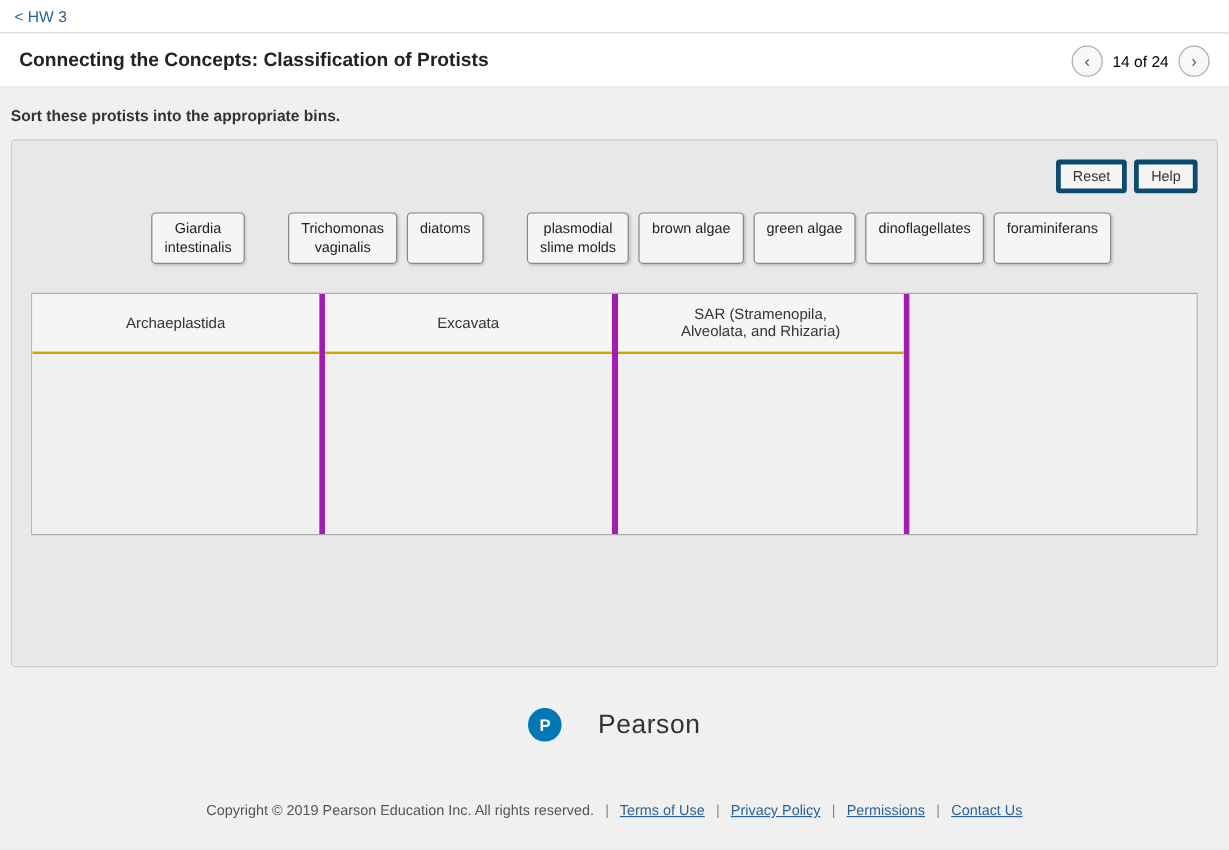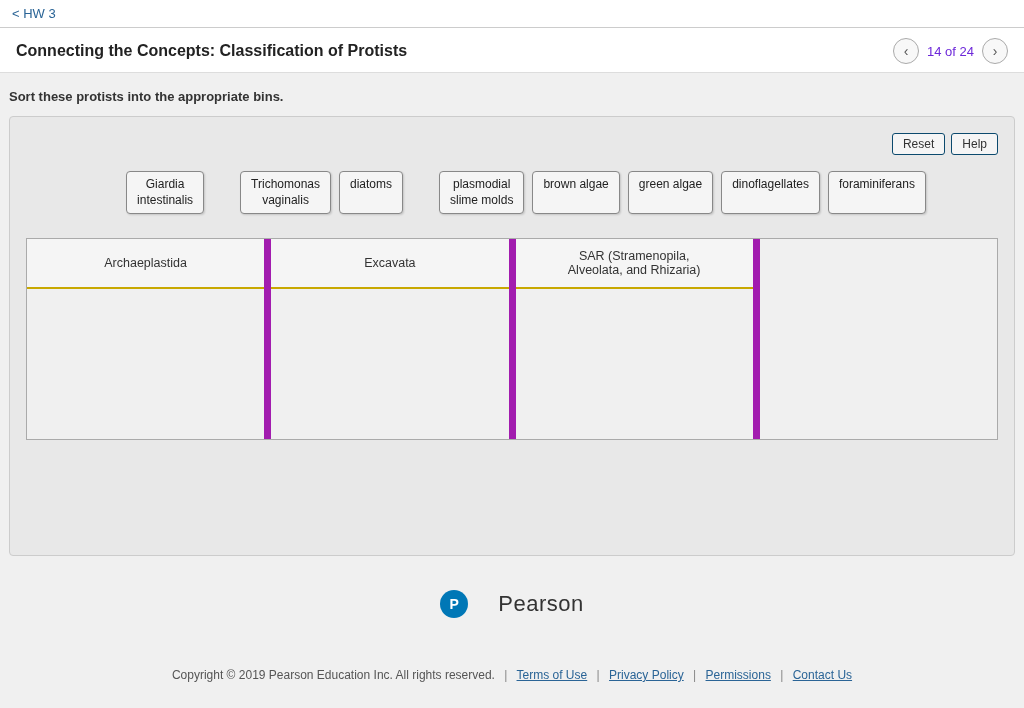--- a/index.html
+++ b/index.html
@@ -60,21 +60,21 @@
       height: 26px;
       cursor: pointer;
       display: flex;
       align-items: center;
       justify-content: center;
       font-size: 14px;
       color: #555;
     }
     .page-count {
       font-size: 13px;
-      color: #6d28d9;
+      color: #000000;
       text-align: center;
     }
 
     
     .main-content {
       background: #f0f0f0;
       padding: 16px 9px;
     }
     .instruction {
       font-size: 13px;
@@ -94,21 +94,21 @@
     }
 
     
     .activity-actions {
       display: flex;
       justify-content: flex-end;
       gap: 6px;
       margin-bottom: 16px;
     }
     .action-btn {
-      border: 1px solid #0c4a6e;
+      border: 4px solid #0c4a6e;
       background: #f5f5f5;
       border-radius: 3px;
       padding: 3px 10px;
       font-size: 12px;
       cursor: pointer;
       color: #333;
     }
 
     
     .items-area {
@@ -137,21 +137,21 @@
     }
 
     
     .bins-area {
       display: flex;
       gap: 0;
       border: 1px solid #aaa;
     }
     .bin {
       flex: 1;
-      border-right: 7px solid #a21caf;
+      border-right: 5px solid #a21caf;
       background: #f5f5f5;
       display: flex;
       flex-direction: column;
       min-height: 200px;
     }
     .bin:last-child {
       border-right: none;
     }
     .bin-header {
       background: #f5f5f5;

